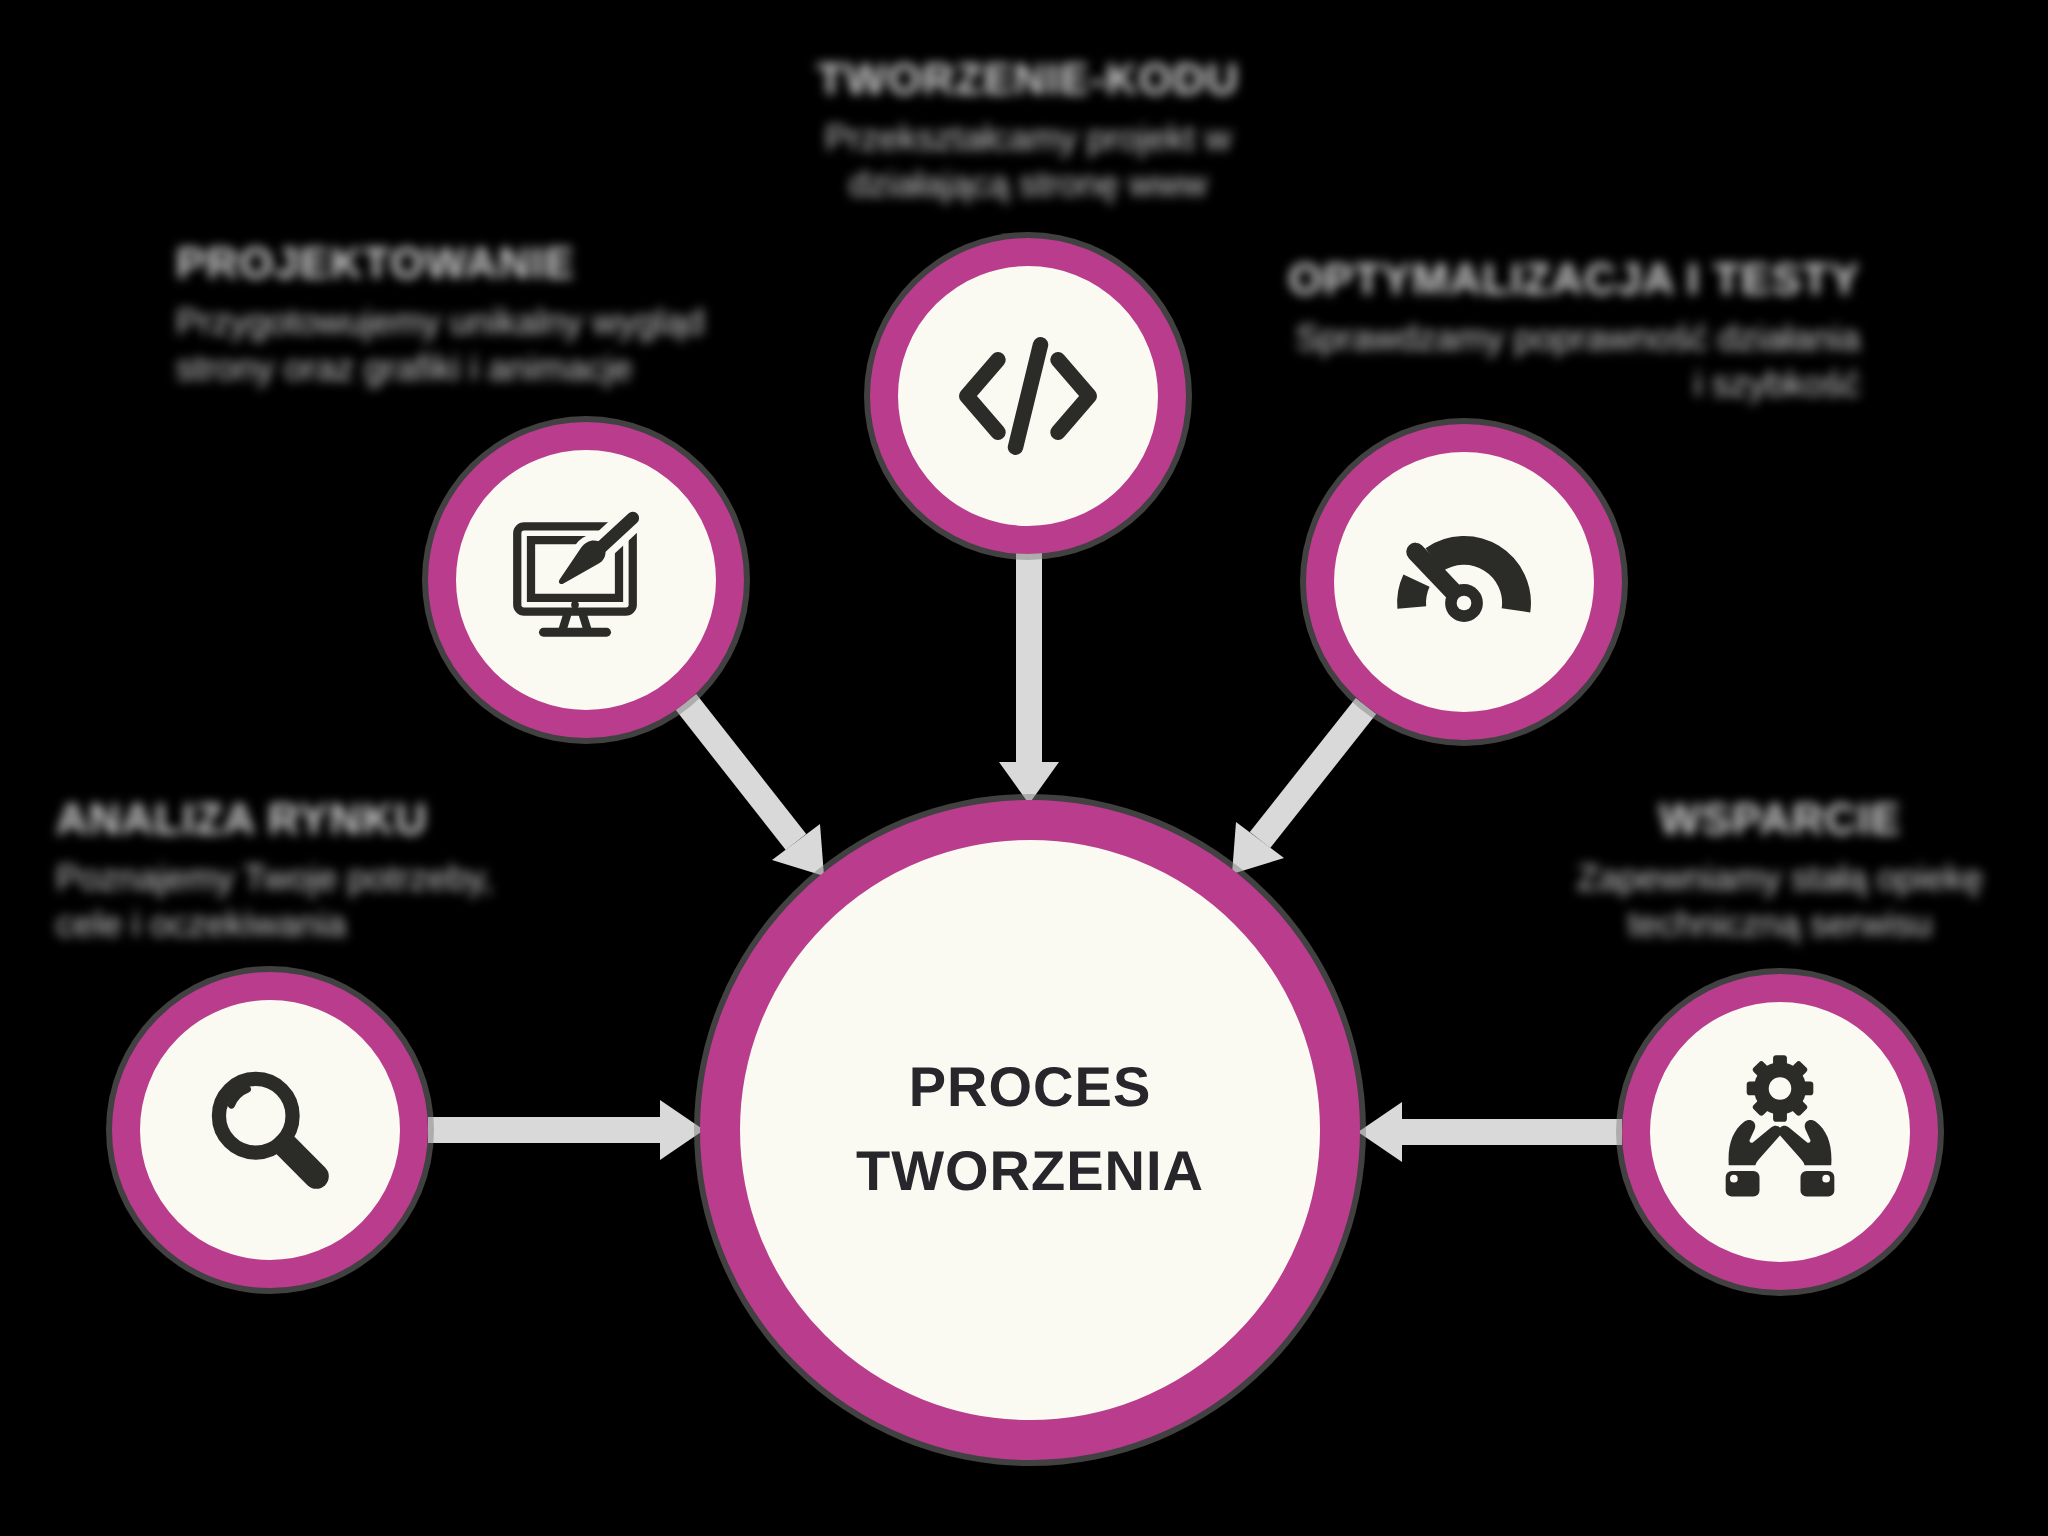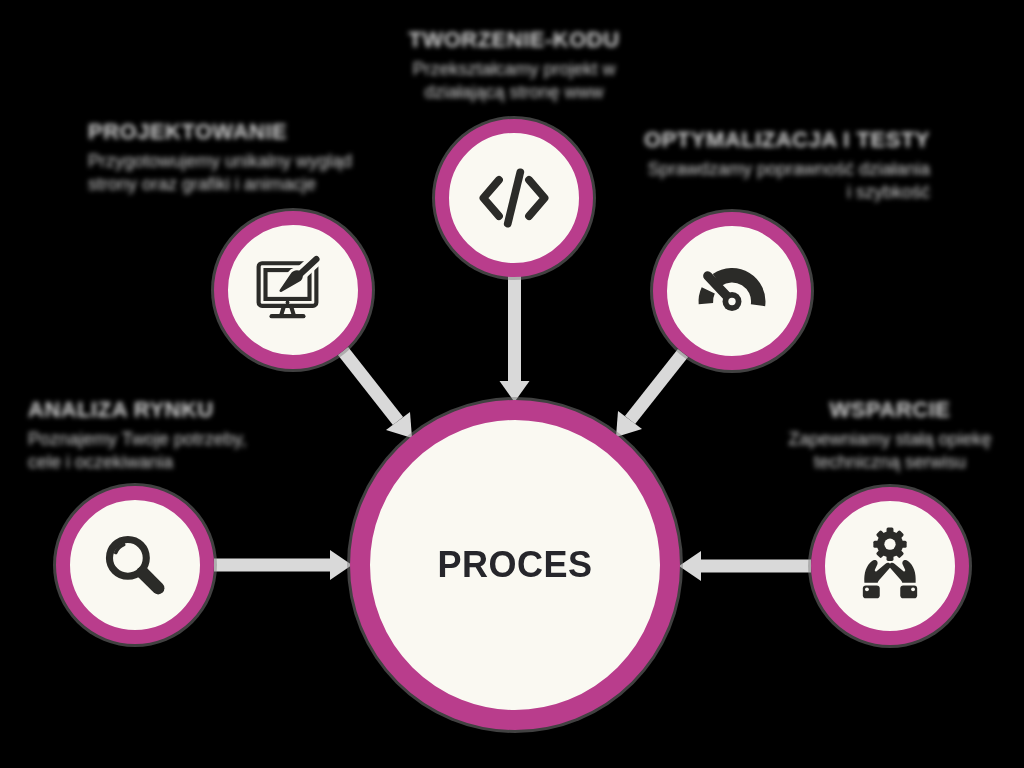--- a/index.html
+++ b/index.html
@@ -8,21 +8,21 @@
   .circle{position:absolute;border-radius:50%;background:#faf9f2;border-style:solid;border-color:#b93d8c;
           box-shadow:0 0 0 3px rgba(130,130,130,.5);display:flex;align-items:center;justify-content:center;}
   #center-circle{left:350px;top:400px;width:290px;height:290px;border-width:20px;}
   .satellite{width:130px;height:130px;border-width:14px;}
   #node-analysis-circle{left:56px;top:486px;}
   #node-design-circle{left:214px;top:211px;}
   #node-coding-circle{left:435px;top:119px;}
   #node-testing-circle{left:653px;top:212px;}
   #node-support-circle{left:811px;top:487px;}
   #connector-layer{position:absolute;left:0;top:0;pointer-events:none;}
-  .center-title{width:100%;text-align:center;color:#26262b;font-weight:bold;font-size:36px;
+  .center-title{width:100%;text-align:center;color:#26262b;font-weight:bold;font-size:28px;
                 line-height:42px;letter-spacing:.5px;}
   .label{position:absolute;filter:blur(2.6px);color:#cfcfcf;}
   .label-title{font-weight:bold;font-size:22px;line-height:26px;color:#d6d6d6;margin-bottom:5px;letter-spacing:.5px;}
   .label-desc{font-size:18px;line-height:23px;}
   #label-coding{left:384px;top:27px;width:260px;text-align:center;}
   #label-design{left:88px;top:119px;width:300px;text-align:left;}
   #label-testing{left:638px;top:127px;width:292px;text-align:right;}
   #label-analysis{left:28px;top:397px;width:250px;text-align:left;}
   #label-support{left:768px;top:397px;width:244px;text-align:center;}
   .icon-wrap{display:flex;align-items:center;justify-content:center;}
@@ -45,20 +45,21 @@
       <polygon points="679,566 701,551 701,581"></polygon>
       <polygon points="514.5,402 499.5,381 529.5,381"></polygon>
       <polygon points="412,438 386,430 410,412"></polygon>
       <polygon points="616,437 618,411 642,429"></polygon>
     </g>
   </svg>
 
   <div class="circle" id="center-circle">
     <div class="center-title">
       <div>PROCES</div>
+      <div>TWORZENIA</div>
     </div>
   </div>
 
   <div class="circle satellite" id="node-analysis-circle">
     <span class="icon-wrap">
       <svg width="76" height="76" viewBox="0 0 64 64">
         <g stroke="#2b2b28" fill="none">
           <circle cx="26" cy="26" r="15.5" stroke-width="6"></circle>
           <path d="M15.8 21.5 A 11.8 11.8 0 0 1 22.5 14.8" stroke-width="3" stroke-linecap="round"></path>
           <line x1="38.5" y1="38.5" x2="51.5" y2="51.5" stroke-width="10.5" stroke-linecap="round"></line>

